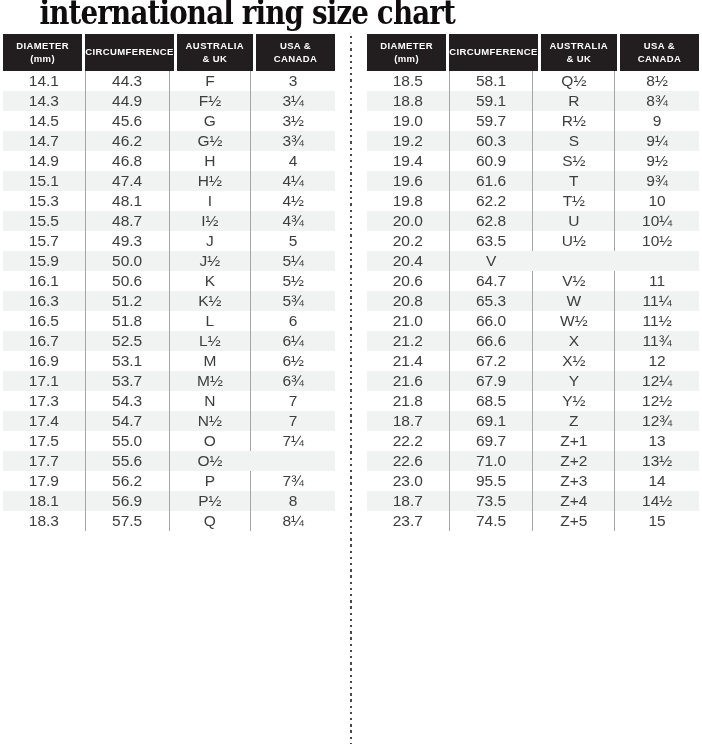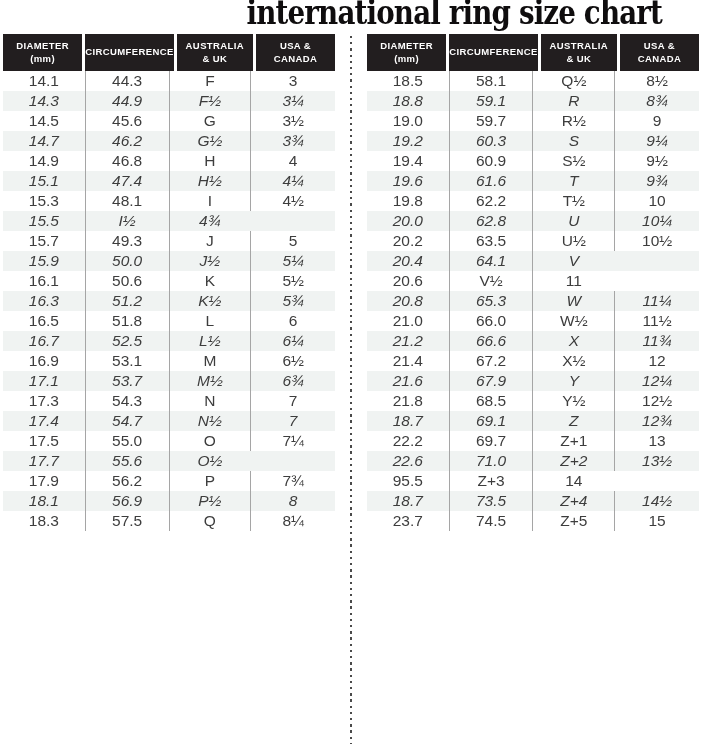--- a/index.html
+++ b/index.html
@@ -6,21 +6,21 @@
   .page {
     position: relative;
     width: 702px;
     height: 747px;
     overflow: hidden;
     background: #ffffff;
     font-family: "Liberation Sans", sans-serif;
   }
   .title-wrap {
     height: 30px;
-    text-align: right;
+    text-align: left;
     overflow: visible;
     position: relative;
     z-index: 2;
   }
   .title-text {
     display: inline-block;
     font-family: "DejaVu Serif", serif;
     font-weight: bold;
     font-size: 33px;
     line-height: 40px;
@@ -67,21 +67,21 @@
     justify-content: center;
     text-align: center;
     box-sizing: border-box;
   }
   .th + .th { border-left: 3px solid #ffffff; }
   .tbody .tr {
     display: grid;
     grid-template-columns: 82fr 84fr 82fr 85fr;
     height: 20px;
   }
-  .tr.alt { background: #f0f3f2; font-style: italic; }
+  .tr.alt { background: #f0f3f2; }
   .td {
     display: flex;
     align-items: center;
     justify-content: center;
     font-size: 15.5px;
     color: #3d3d3d;
     box-sizing: border-box;
   }
   .td + .td { border-left: 1px solid #a5a5a5; }
 </style>
@@ -149,20 +149,21 @@
             <div class="td">4¼</div>
           </div>
           <div class="tr">
             <div class="td">15.3</div>
             <div class="td">48.1</div>
             <div class="td">I</div>
             <div class="td">4½</div>
           </div>
           <div class="tr alt">
             <div class="td">15.5</div>
+            <div class="td">48.7</div>
             <div class="td">I½</div>
             <div class="td">4¾</div>
           </div>
           <div class="tr">
             <div class="td">15.7</div>
             <div class="td">49.3</div>
             <div class="td">J</div>
             <div class="td">5</div>
           </div>
           <div class="tr alt">
@@ -321,25 +322,25 @@
             <div class="td">10¼</div>
           </div>
           <div class="tr">
             <div class="td">20.2</div>
             <div class="td">63.5</div>
             <div class="td">U½</div>
             <div class="td">10½</div>
           </div>
           <div class="tr alt">
             <div class="td">20.4</div>
-            <div class="td">64.1</div>
             <div class="td">V</div>
           </div>
           <div class="tr">
             <div class="td">20.6</div>
+            <div class="td">64.7</div>
             <div class="td">V½</div>
             <div class="td">11</div>
           </div>
           <div class="tr alt">
             <div class="td">20.8</div>
             <div class="td">65.3</div>
             <div class="td">W</div>
             <div class="td">11¼</div>
           </div>
           <div class="tr">
@@ -384,20 +385,21 @@
             <div class="td">Z+1</div>
             <div class="td">13</div>
           </div>
           <div class="tr alt">
             <div class="td">22.6</div>
             <div class="td">71.0</div>
             <div class="td">Z+2</div>
             <div class="td">13½</div>
           </div>
           <div class="tr">
+            <div class="td">23.0</div>
             <div class="td">95.5</div>
             <div class="td">Z+3</div>
             <div class="td">14</div>
           </div>
           <div class="tr alt">
             <div class="td">18.7</div>
             <div class="td">73.5</div>
             <div class="td">Z+4</div>
             <div class="td">14½</div>
           </div>

